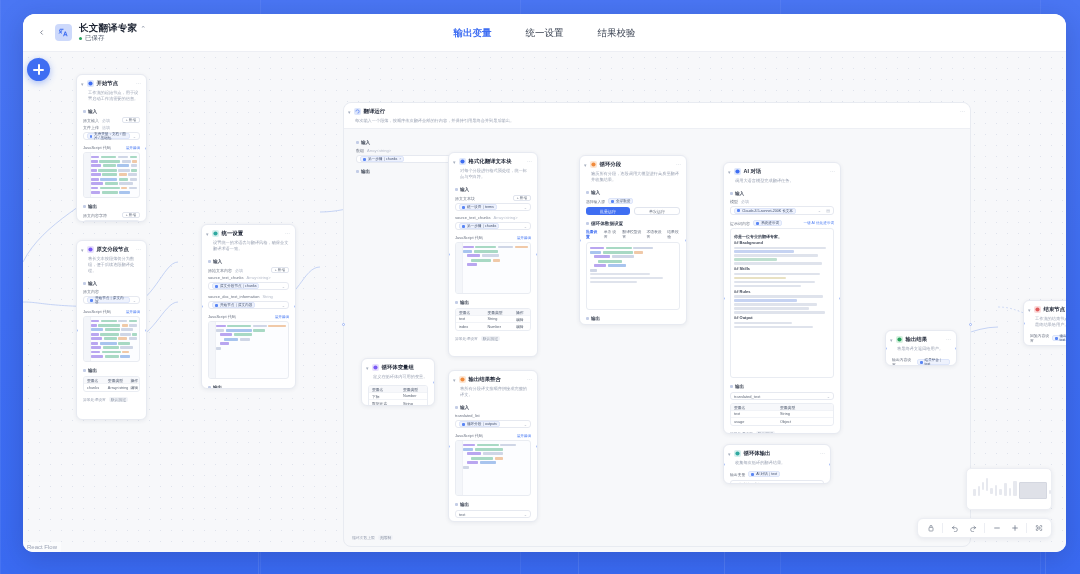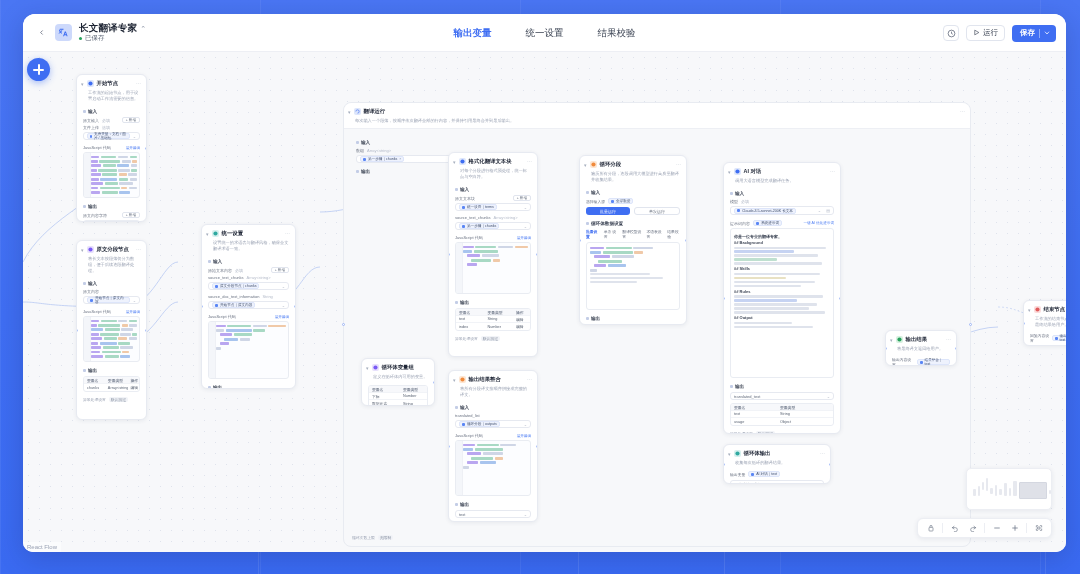--- a/index.html
+++ b/index.html
@@ -275,45 +275,20 @@
         <span class="saved-text">已保存</span>
       </div>
     </div>
 
     <div id="tabs">
       <div class="tab active">输出变量</div>
       <div class="tab">统一设置</div>
       <div class="tab">结果校验</div>
     </div>
 
-    <div id="header-actions">
-      <div class="icon-btn">
-        <svg viewBox="0 0 24 24" fill="none" stroke="#5a6274" stroke-width="2">
-          <circle cx="12" cy="12" r="9"></circle>
-            <polyline points="12 7 12 12 15.5 14"></polyline>
-        </svg>
-      </div>
-      <div class="run-btn">
-        <span>
-          <svg viewBox="0 0 24 24" fill="none" stroke="#3c4454" stroke-width="2.2" stroke-linejoin="round">
-              <polygon points="6 4 20 12 6 20"></polygon>
-            </svg>
-        </span>
-        <span>运行</span>
-      </div>
-      <div class="save-btn">
-        <span>保存</span>
-        <span class="div"></span>
-        <span>
-          <svg viewBox="0 0 24 24" fill="none" stroke="#fff" stroke-width="3" stroke-linecap="round" stroke-linejoin="round">
-              <polyline points="5 8 12 16 19 8"></polyline>
-            </svg>
-        </span>
-      </div>
-    </div>
   </div>
 
   <div id="canvas">
 
     <div id="add-node-btn"></div>
 
     <svg id="edges" viewBox="0 0 1043 500">
       <g fill="none" stroke="#b7c9f2" stroke-width="0.8">
         <path d="M100,120 C 70,150 20,170 0,210"></path>
         <path d="M100,255 C 130,255 140,210 155,210"></path>

